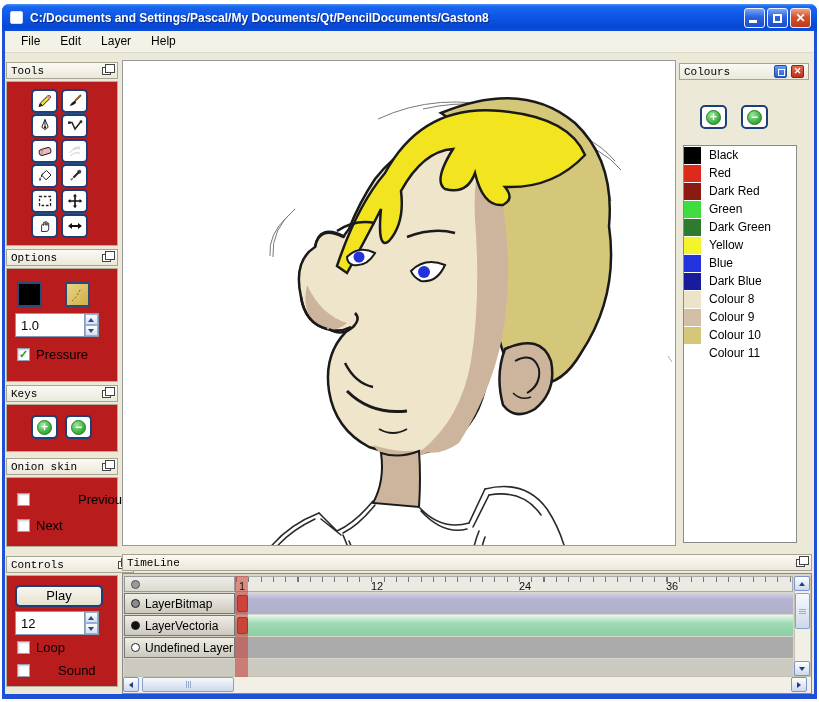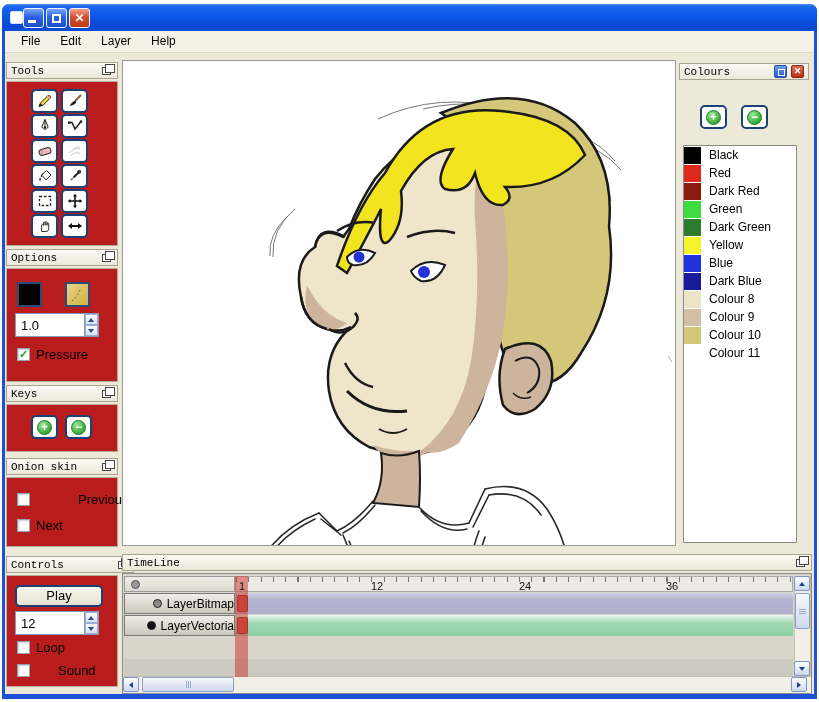--- a/index.html
+++ b/index.html
@@ -112,21 +112,21 @@
   .tl-ruler {
     position:absolute; left:112px; top:2px; width:558px; height:16px; background:#eceae2; border:1px solid #aaa;
     background-image:repeating-linear-gradient(90deg,#777 0 1px,transparent 1px 12.3px);
     background-size:100% 5px; background-repeat:no-repeat; background-position:top left;
   }
   .ruler-num { position:absolute; top:3px; transform:translateX(-50%); font-size:11px; color:#111; z-index:3; }
   .tl-row { position:absolute; left:1px; height:21px; width:669px; border-bottom:1px solid #555; }
   .tl-label {
     position:absolute; left:0; top:0; width:111px; height:21px; z-index:3;
     background:linear-gradient(180deg,#efede6,#ccc8bd); border:1px solid #777;
-    display:flex; align-items:center; white-space:nowrap; overflow:visible; font-size:12px;justify-content:flex-end;
+    display:flex; align-items:center; white-space:nowrap; overflow:visible; font-size:12px;
   }
   .lyr-circle { width:9px; height:9px; border-radius:50%; border:1.5px solid #222; margin:0 5px 0 6px; flex:0 0 9px; }
   .tl-track { position:absolute; left:111px; top:0; width:558px; height:21px; }
   .keyframe { position:absolute; left:113px; top:2px; width:11px; height:17px; background:#cf4a3e; border:1px solid #8c241c; border-radius:2px; z-index:1; }
   .playhead { position:absolute; left:112px; top:2px; width:13px; height:101px; background:rgba(200,62,52,0.55); z-index:2; }
   .tl-filler { position:absolute; left:1px; top:85px; width:669px; height:17px; background:#ccc9c0; }
 
   .vscroll { position:absolute; left:671px; top:2px; width:17px; height:100px; background:#f2f0e6; border:1px solid #c4c0b0; }
   .hscroll { position:absolute; left:0px; top:102px; width:688px; height:17px; background:#f2f0e6; border-top:1px solid #c4c0b0; }
   .scroll-btn {
@@ -141,20 +141,21 @@
   .thumb-col { display:flex; flex-direction:column; gap:1px; align-items:center; }
 </style>
 </head>
 <body>
 
 <div id="app">
 
   <div class="frame"></div>
   <div class="titlebar">
     <span class="app-icon"></span>
+    <span class="title-text">C:/Documents and Settings/Pascal/My Documents/Qt/PencilDocuments/Gaston8</span>
     <span class="win-btns">
       <span class="win-btn">
           <span class="glyph-min"></span>
         </span>
       <span class="win-btn">
           <span class="glyph-max"></span>
         </span>
       <span class="win-btn close">
           <span class="glyph-x">✕</span>
         </span>
@@ -497,20 +498,27 @@
       </div>
     </div>
     <div class="tl-row" style="top:41px;">
       <div class="tl-track" style="background:linear-gradient(180deg,#e9f7ee,#9ed9b3 40%,#8ccfa4);"></div>
       <div class="keyframe"></div>
       <div class="tl-label">
         <span class="lyr-circle" style="background:#111;"></span>
         <span>LayerVectoria</span>
       </div>
     </div>
+    <div class="tl-row" style="top:63px;">
+      <div class="tl-track" style="background:#ababab;"></div>
+      <div class="tl-label">
+        <span class="lyr-circle" style="background:#fff;"></span>
+        <span>Undefined Layer</span>
+      </div>
+    </div>
     <div class="tl-filler"></div>
 
     <div class="playhead"></div>
 
     <div class="vscroll">
       <span class="scroll-btn" style="left:-1px;top:-1px;">
           <span class="tri-up" style="border-bottom-color:#1d3f8a;"></span>
         </span>
       <span class="scroll-thumb" style="left:0px;top:16px;width:15px;height:36px;">
         <span class="thumb-col">

